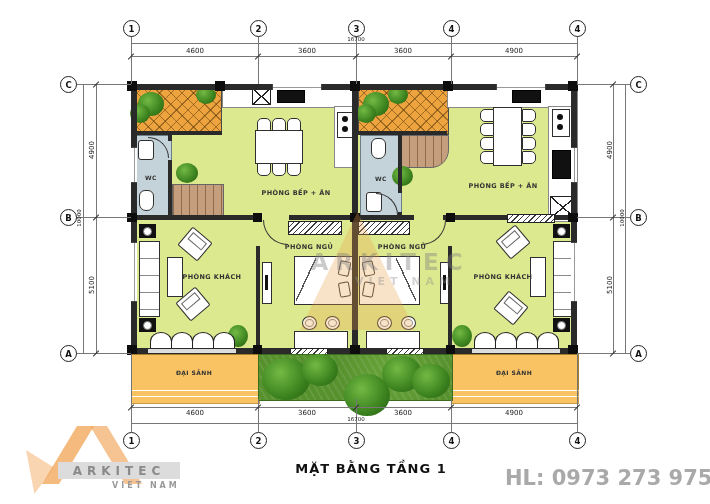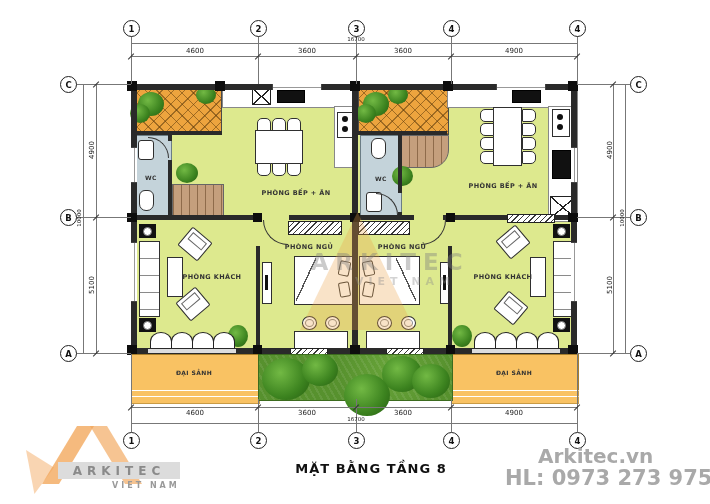--- a/index.html
+++ b/index.html
@@ -357,30 +357,29 @@
   <div class="bubble" style="left:630px;top:76px;">
       <span>C</span>
     </div>
   <div class="bubble" style="left:630px;top:209px;">
       <span>B</span>
     </div>
   <div class="bubble" style="left:630px;top:345px;">
       <span>A</span>
     </div>
 
-  <div class="abs" style="left:371px;top:468px;transform:translate(-50%,-50%);font-size:13px;font-weight:bold;color:#111;letter-spacing:1px;white-space:nowrap;">MẶT BẰNG TẦNG 8</div>
+  <div class="abs" style="left:371px;top:468px;transform:translate(-50%,-50%);font-size:13px;font-weight:bold;color:#111;letter-spacing:1px;white-space:nowrap;">MẶT BẰNG TẦNG 1</div>
 
   <div class="abs" style="left:20px;top:420px;width:190px;height:80px;">
     <div class="logo-shape" style="left:22px;top:6px;width:100px;height:58px;background:transparent;">
       <div class="logo-shape" style="left:0;top:0;width:100%;height:100%;clip-path:polygon(0 100%,35% 0,52% 0,17% 100%);"></div>
       <div class="logo-shape" style="left:0;top:0;width:100%;height:100%;clip-path:polygon(48% 0,65% 0,100% 100%,83% 100%);opacity:.85;"></div>
     </div>
     <div class="logo-shape" style="left:6px;top:30px;width:28px;height:44px;clip-path:polygon(0 0,100% 40%,30% 100%);opacity:.6;"></div>
     <div class="abs" style="left:38px;top:42px;width:122px;height:17px;background:#dcdcdc;display:flex;align-items:center;justify-content:center;">
       <span style="font-size:12px;font-weight:bold;letter-spacing:5px;color:#8a8a8a;">ARKITEC</span>
     </div>
     <div class="abs" style="left:92px;top:61px;font-size:8px;letter-spacing:3px;color:#9a9a9a;font-weight:bold;">VIET NAM</div>
   </div>
 
-  <div class="brand" style="left:538px;top:444px;font-size:20px;">Arkitec.vn</div>
   <div class="brand" style="left:505px;top:466px;font-size:21px;">HL: 0973 273 975</div>
 
 </div>
 
 </body></html>

